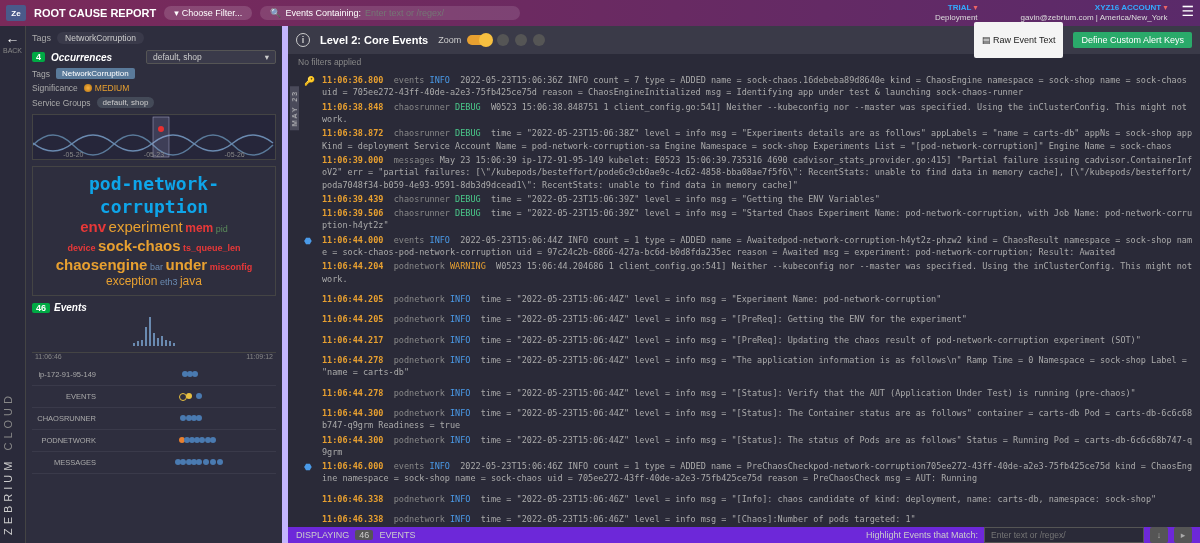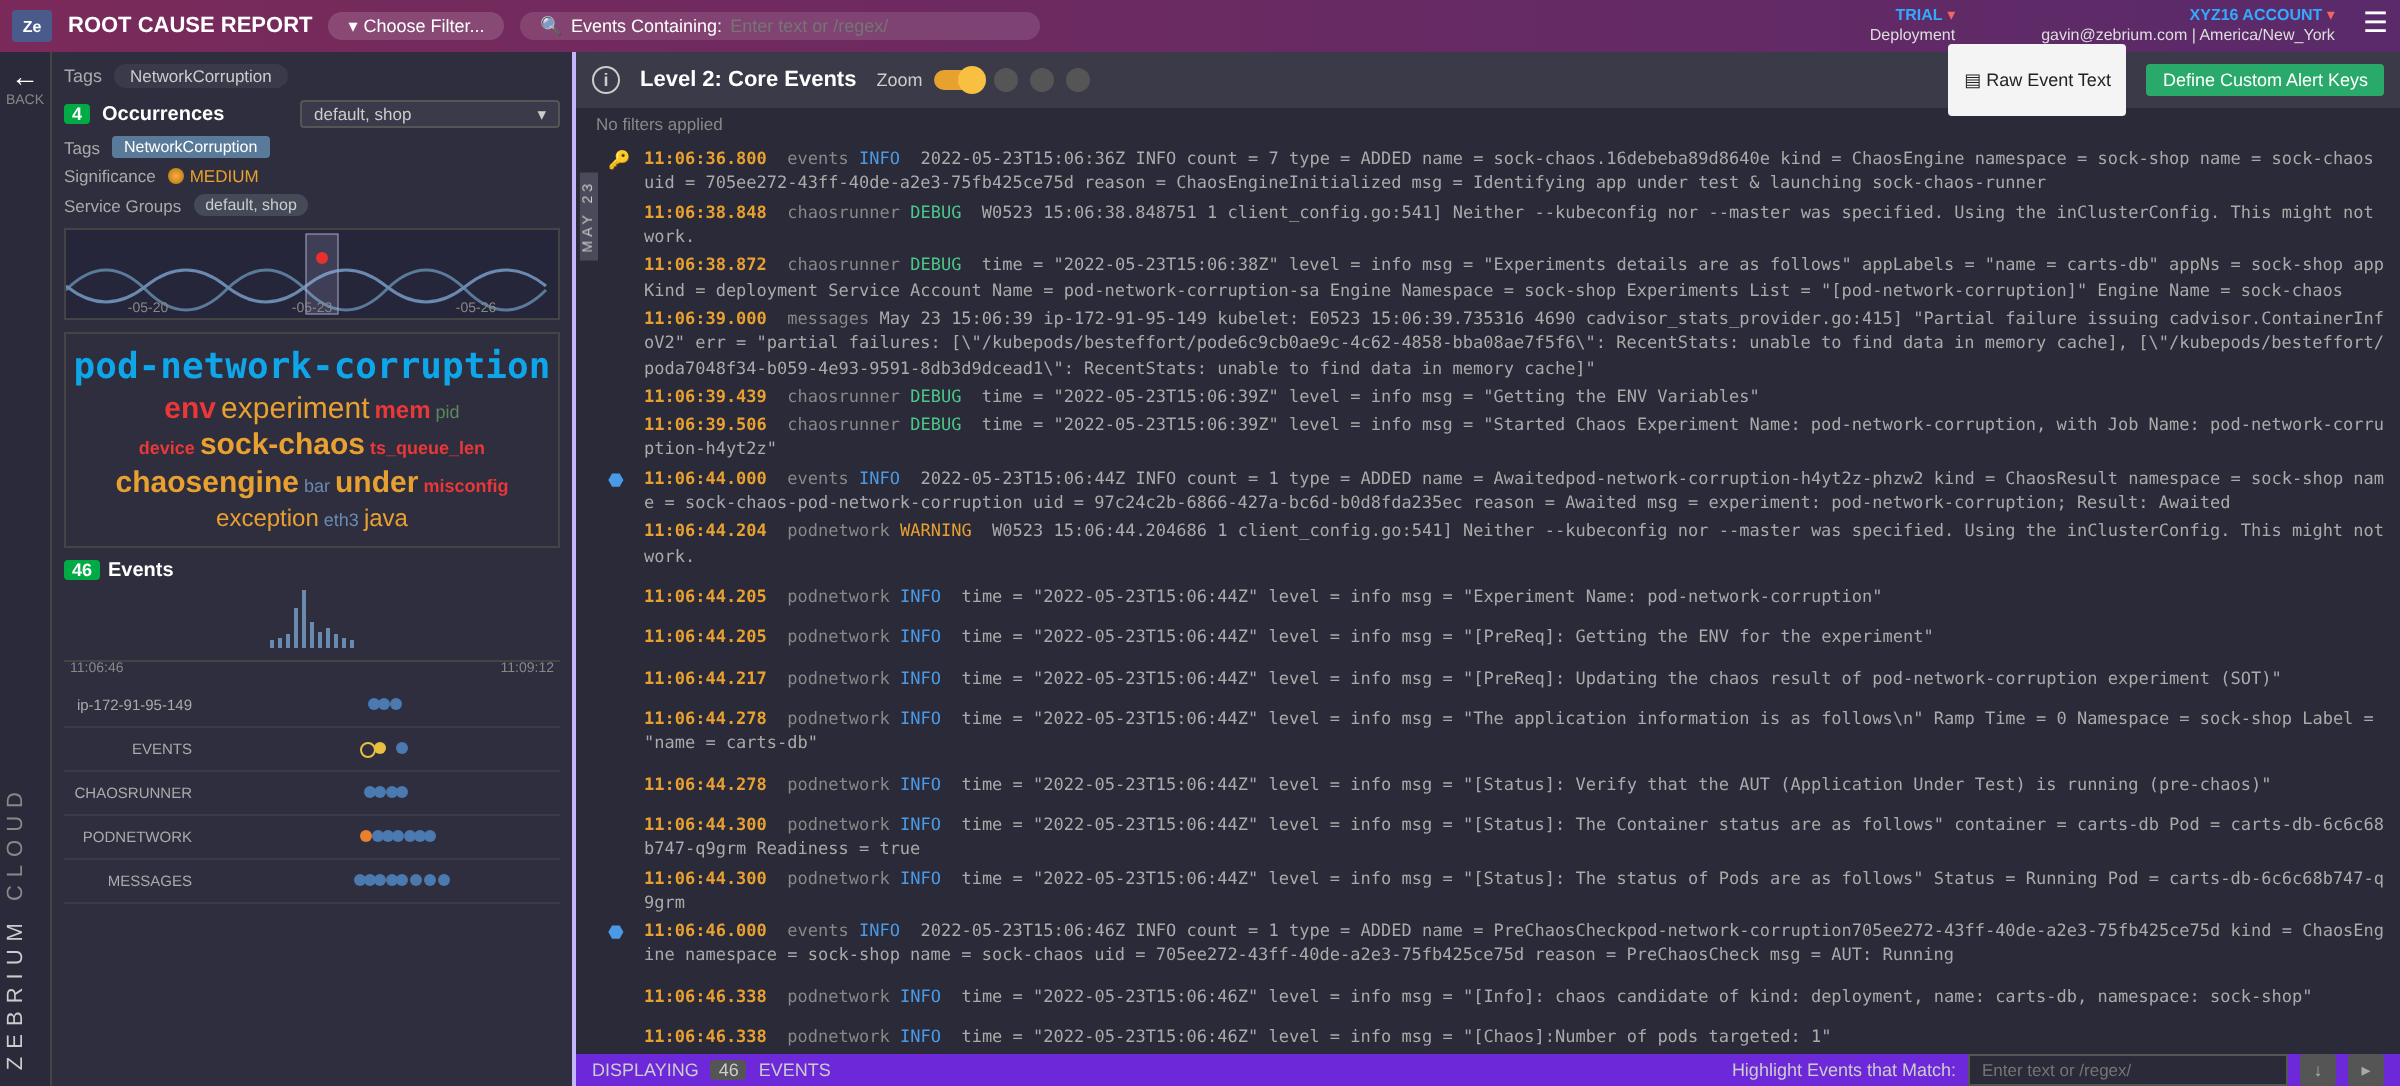--- a/index.html
+++ b/index.html
@@ -50,30 +50,30 @@
 .hamburger { font-size: 14px; color:#fff; }
 
 .main { display: flex; height: 517px; }
 .back-col { width: 26px; background: #2a2a3a; border-right:1px solid #444; display:flex; flex-direction:column; align-items:center; padding-top:4px; gap:1px; }
 .back-col .arrow { color:#fff; font-size:14px;}
 .back-col .lbl { color:#888; font-size:7px;}
 
 .sidebar {
   width: 262px;
   background: #2e2e3e;
-  border-right: 2px solid #c4b5fd;
+  border-right: 6px solid #c4b5fd;
   padding: 4px 6px;
   overflow: hidden;
 }
 .tags-row { display:flex; align-items:center; gap:6px; padding:2px 0;}
 .tag-label { color:#aaa; font-size:9px;}
 .tag-pill { background:#3a3a4a; border-radius:8px; padding:1px 8px; font-size:8.5px; color:#ccc;}
 .occ-row { display:flex; align-items:center; gap:6px; margin-top:4px;}
 .count-badge { background:#0a4; color:#fff; font-weight:bold; padding:0 4px; border-radius:2px; font-size:9px;}
-.occ-label { color:#fff; font-weight:bold; font-size:10px;}
+.occ-label { color:#fff; font-weight:bold; font-size:10px;font-style:italic;}
 .dropdown { background:#3a3a4a; border:1px solid #555; padding:1px 6px; font-size:8.5px; color:#ccc; margin-left:auto; width:130px; display:flex; justify-content:space-between; border-radius:2px;}
 .row-line { display:flex; align-items:center; gap:6px; margin-top:4px; font-size:8.5px; color:#aaa;}
 .net-tag { background:#5a7a9a; color:#fff; padding:1px 6px; font-size:8px; border-radius:2px;}
 .sig-med { color:#e8a030; display:flex; align-items:center; gap:3px;}
 .sig-dot { width:8px;height:8px;border-radius:50%;background:radial-gradient(#f8b040,#b07010);}
 .svc-pill { background:#444a58; padding:1px 6px; border-radius:8px; font-size:8px; color:#ccc;}
 
 .wave-chart { height:46px; border:1px solid #444; margin-top:6px; position:relative; background:#26263a; overflow:hidden;}
 .wave-chart svg { position:absolute; top:0; left:0;}
 .wave-labels { position:absolute; bottom:1px; left:0; right:0; display:flex; justify-content:space-around; font-size:7px; color:#888;}

